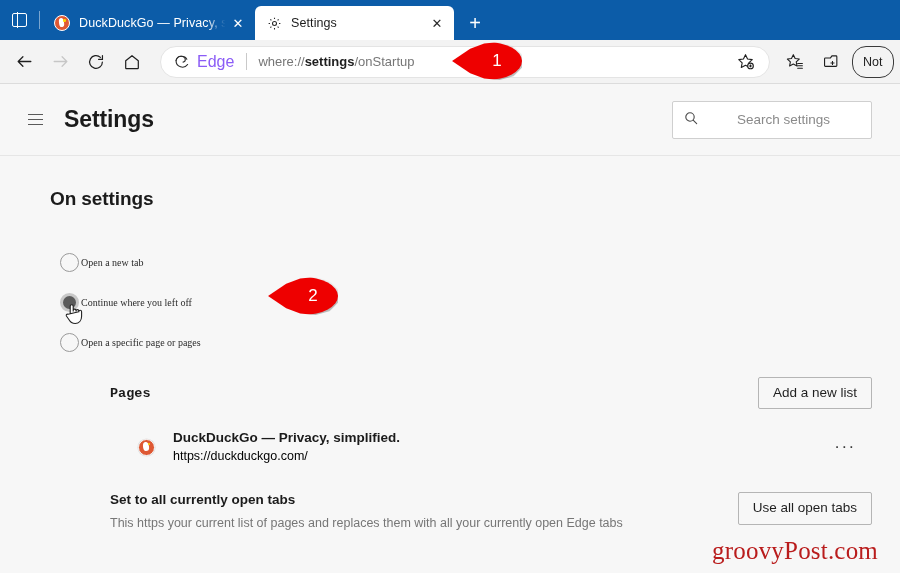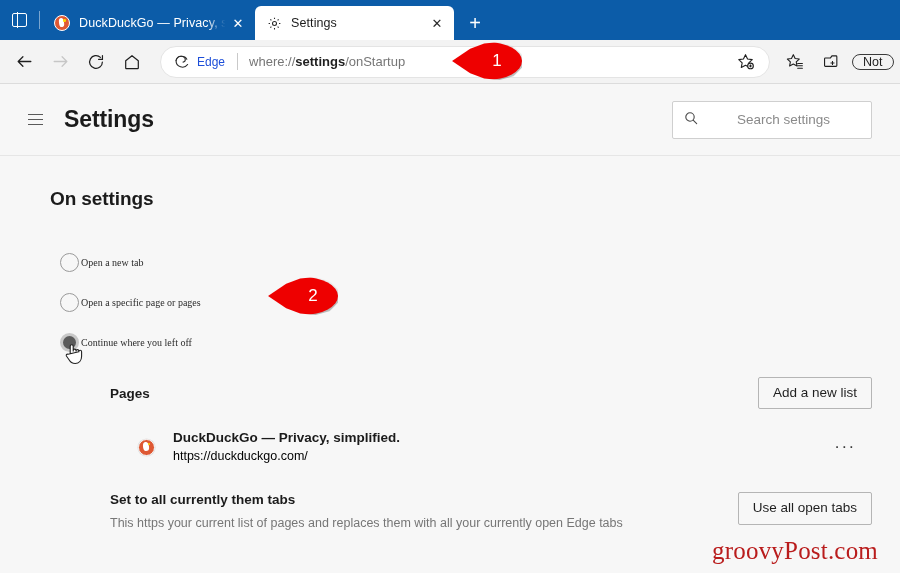--- a/index.html
+++ b/index.html
@@ -147,43 +147,43 @@
     padding: 0 6px 0 12px;
     min-width: 0;
     border: 1px solid #e4e4e4;
   }
   .edge-chip {
     display: flex; align-items: center;
     flex: 0 0 auto;
     color: #2b2b2b;
   }
   .edge-chip-label {
-    font-size: 12px;
+    font-size: 16px;
     margin-left: 7px;
-    color: #1d4ed8;
+    color: #8b5cf6;
   }
   .omni-divider {
     width: 1px; height: 17px;
     background: #c9c9c9;
     margin: 0 11px 0 12px;
     flex: 0 0 auto;
   }
   .omni-url {
     font-size: 13px;
     color: #767676;
     white-space: nowrap;
     overflow: hidden;
     flex: 1 1 auto;
   }
   .omni-url b { color: #1f1f1f; font-weight: 600; }
   .omni-trailing {
     display: flex; align-items: center; flex: 0 0 auto;
   }
   .not-pill {
-    height: 16px;
+    height: 32px;
     border: 1.4px solid #3a3a3a;
     border-radius: 14px;
     display: flex;
     align-items: center;
     padding: 0 10px;
     font-size: 12.5px;
     color: #1f1f1f;
     margin-left: 4px;
     white-space: nowrap;
     overflow: hidden;
@@ -294,20 +294,21 @@
   .pages-header-row {
     display: flex;
     align-items: center;
     justify-content: space-between;
     min-height: 34px;
   }
   .pages-label {
     font-size: 13.5px;
     font-weight: 600;
     color: #1b1b1b;
+    font-family: Liberation Mono, monospace;
   }
   .btn {
     background: #f7f7f7;
     border: 1px solid #b5b5b5;
     border-radius: 2px;
     font-size: 13.5px;
     color: #1f1f1f;
     font-family: "Liberation Sans", sans-serif;
     padding: 8px 14px;
     line-height: 1.1;
@@ -542,32 +543,32 @@
 
 <div class="content">
   <h2 class="section-title">On settings</h2>
 
   <div class="radio-row">
     <span class="radio"></span>
     <span class="radio-label">Open a new tab</span>
   </div>
 
   <div class="radio-row">
-    <span class="radio"></span>
-    <span class="radio-label">Open a specific page or pages</span>
-  </div>
-
-  <div class="radio-row">
     <span class="radio hovered"></span>
     <span class="radio-label">Continue where you left off</span>
     <span class="cursor-hand">
       <svg width="20" height="24" viewBox="0 0 20 24">
         <path d="M6.2 11.2V4.3a1.5 1.5 0 0 1 3 0v5.1m0-.9a1.4 1.4 0 0 1 2.8 0v1.1m0-.6a1.4 1.4 0 0 1 2.8 0v1.3m0-.6a1.4 1.4 0 0 1 2.8 0v4.6c0 4.2-2.6 7.2-6.4 7.2-3.8 0-5.2-2-6.5-4.3L2.4 14c-.6-1.1.5-2.3 1.7-1.8z" fill="#ffffff" stroke="#222" stroke-width="1.1" stroke-linejoin="round"></path>
       </svg>
     </span>
+  </div>
+
+  <div class="radio-row">
+    <span class="radio"></span>
+    <span class="radio-label">Open a specific page or pages</span>
   </div>
 
   <div class="pages-block">
     <div class="pages-header-row">
       <span class="pages-label">Pages</span>
       <button class="btn">Add a new list</button>
     </div>
 
     <div class="page-item">
       <span class="page-fav">
@@ -576,21 +577,21 @@
       <span class="page-text">
         <span class="page-title">DuckDuckGo — Privacy, simplified.</span>
         <span class="page-url" style="display:block">https://duckduckgo.com/</span>
       </span>
       <span class="more-btn">···</span>
     </div>
   </div>
 
   <div class="tabs-block">
     <div class="tabs-text">
-      <div class="tabs-title">Set to all currently them tabs</div>
+      <div class="tabs-title">Set to all currently open tabs</div>
       <div class="tabs-desc">This https your current list of pages and replaces them with all your currently open Edge tabs</div>
     </div>
     <button class="btn">Use all open tabs</button>
   </div>
 
   <div class="watermark">groovyPost.com</div>
 </div>
 
 <div class="callout" style="left:452px; top:42px;">
   <div class="pin"></div>

